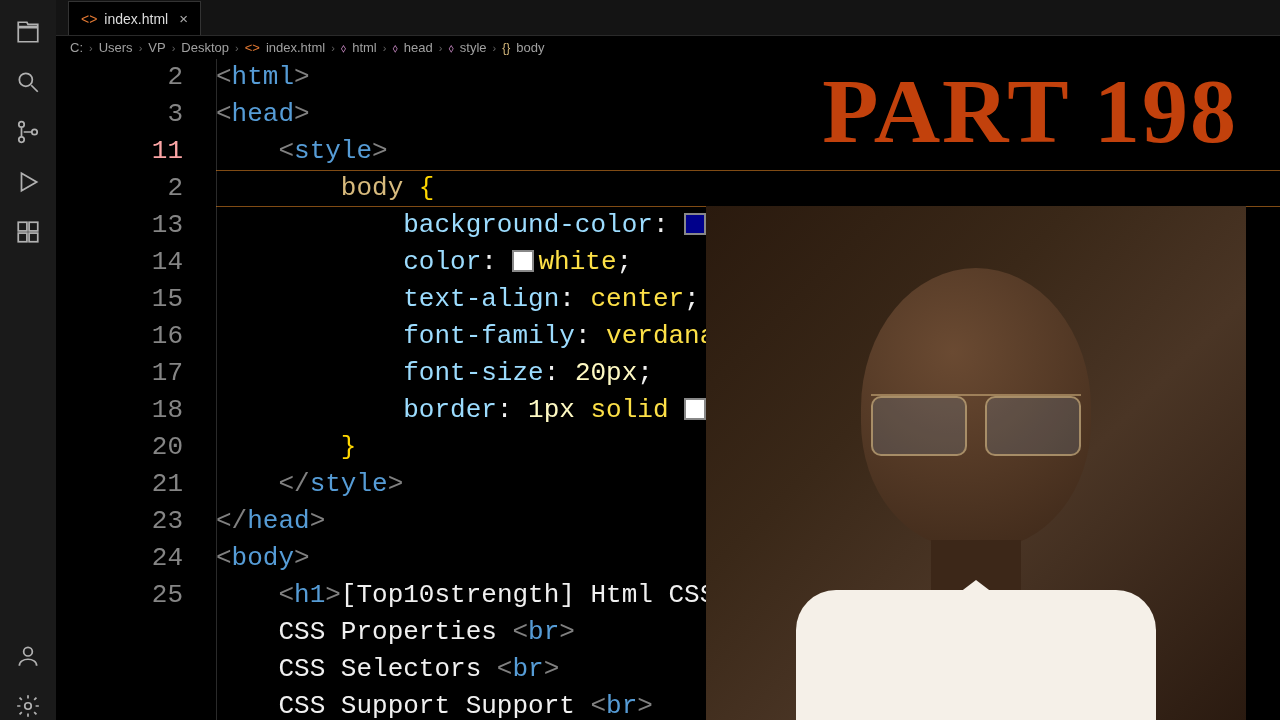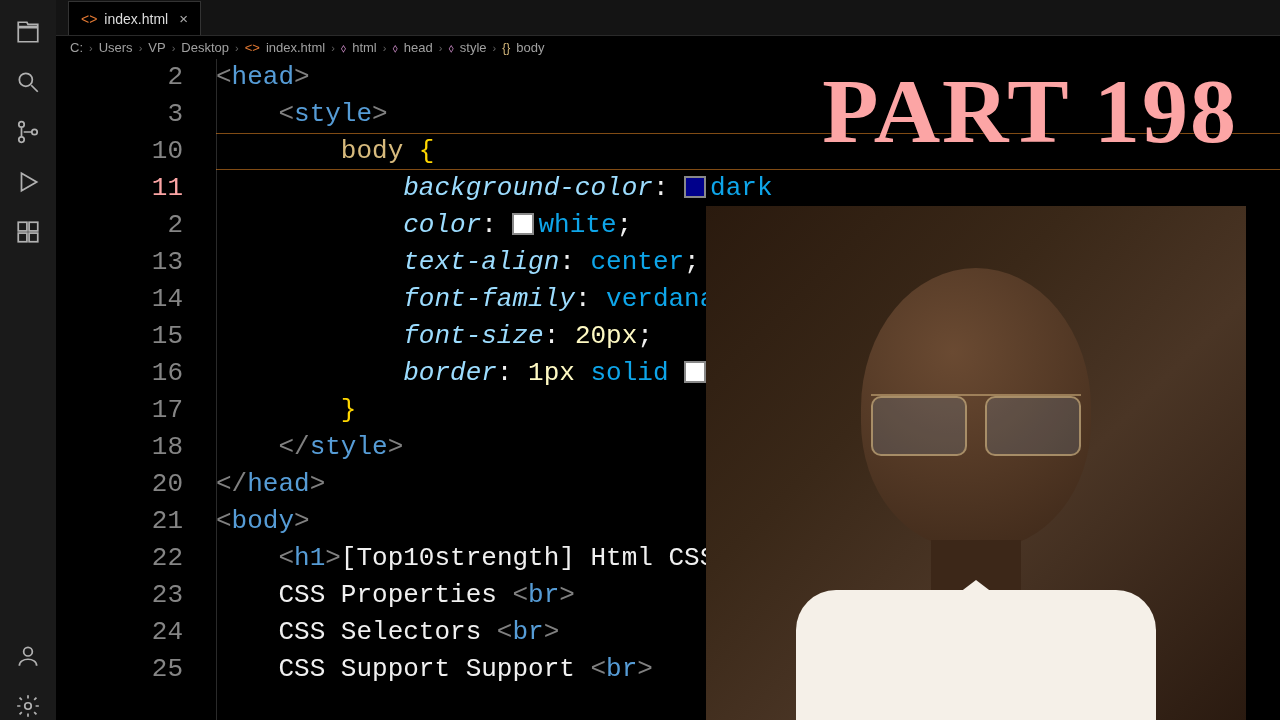--- a/index.html
+++ b/index.html
@@ -66,36 +66,36 @@
 .code-line.hl::before{
   content:""; position:absolute; left:0; right:0; top:0; bottom:0;
   border-top:1px solid rgba(255,150,40,0.5);
   border-bottom:1px solid rgba(255,150,40,0.5);
   pointer-events:none;
 }
 
 .t-gray { color:#808080; }
 .t-tag  { color:#569cd6; }
 .t-sel  { color:#d7ba7d; }
-.t-attr { color:#9cdcfe;font-style:italic; }
-.t-val  { color:#0ea5e9; }
+.t-attr { color:#9cdcfe; }
+.t-val  { color:#fde047; }
 .t-num  { color:#fef9c3; }
 .t-txt  { color:#f0f0f0; }
 .t-brace{ color:#ffd700; }
 .color-swatch {
   display:inline-block; width:22px; height:22px; vertical-align:-3px;
   border:2px solid #888; margin-right:4px;
 }
 .sw-dark { background:#00008b; }
 .sw-white{ background:#fff; }
 
 .overlay-title {
   position:absolute; top:58px; right:42px;
   font-family:"Times New Roman",Georgia,serif;
-  font-size:92px; font-weight:700; color:#fca5a5; letter-spacing:2px;
+  font-size:92px; font-weight:700; color:#c2410c; letter-spacing:2px;
   text-shadow:0 0 2px #000;
 }
 .portrait {
   position:absolute; top:206px; right:34px; width:540px; height:514px;
   background:linear-gradient(135deg,#2a1a0e 0%,#3a2818 35%,#4a3525 60%,#2a1a10 100%);
   overflow:hidden;
 }
 .portrait .head{
   position:absolute; left:50%; top:62px; transform:translateX(-50%);
   width:230px; height:280px; border-radius:50% 50% 45% 45%;
@@ -213,38 +213,37 @@
       <span class="sep">›</span>
     <span class="sym2">{}</span>
       <span>body</span>
   </div>
 
   <div class="editor">
     <div class="ruler-mark"></div>
     <div class="gutter">
       <div class="line-no">2</div>
       <div class="line-no">3</div>
-      <div class="line-no">10</div>
       <div class="line-no active">11</div>
       <div class="line-no">2</div>
       <div class="line-no">13</div>
       <div class="line-no">14</div>
       <div class="line-no">15</div>
       <div class="line-no">16</div>
       <div class="line-no">17</div>
       <div class="line-no">18</div>
       <div class="line-no">20</div>
       <div class="line-no">21</div>
-      <div class="line-no">22</div>
       <div class="line-no">23</div>
       <div class="line-no">24</div>
       <div class="line-no">25</div>
     </div>
 
     <div class="code-area">
+      <div class="code-line"><span class="t-gray">&lt;</span><span class="t-tag">html</span><span class="t-gray">&gt;</span></div>
       <div class="code-line"><span class="t-gray">&lt;</span><span class="t-tag">head</span><span class="t-gray">&gt;</span></div>
       <div class="code-line">    <span class="t-gray">&lt;</span><span class="t-tag">style</span><span class="t-gray">&gt;</span></div>
       <div class="code-line hl">        <span class="t-sel">body</span> <span class="t-brace">{</span></div>
       <div class="code-line">            <span class="t-attr">background-color</span><span class="t-txt">:</span> <span class="color-swatch sw-dark"></span><span class="t-val">dark</span></div>
       <div class="code-line">            <span class="t-attr">color</span><span class="t-txt">:</span> <span class="color-swatch sw-white"></span><span class="t-val">white</span><span class="t-txt">;</span></div>
       <div class="code-line">            <span class="t-attr">text-align</span><span class="t-txt">:</span> <span class="t-val">center</span><span class="t-txt">;</span></div>
       <div class="code-line">            <span class="t-attr">font-family</span><span class="t-txt">:</span> <span class="t-val">verdana</span><span class="t-txt">;</span></div>
       <div class="code-line">            <span class="t-attr">font-size</span><span class="t-txt">:</span> <span class="t-num">20px</span><span class="t-txt">;</span></div>
       <div class="code-line">            <span class="t-attr">border</span><span class="t-txt">:</span> <span class="t-num">1px</span> <span class="t-val">solid</span> <span class="color-swatch sw-white"></span><span class="t-val">whit</span></div>
       <div class="code-line">        <span class="t-brace">}</span></div>

